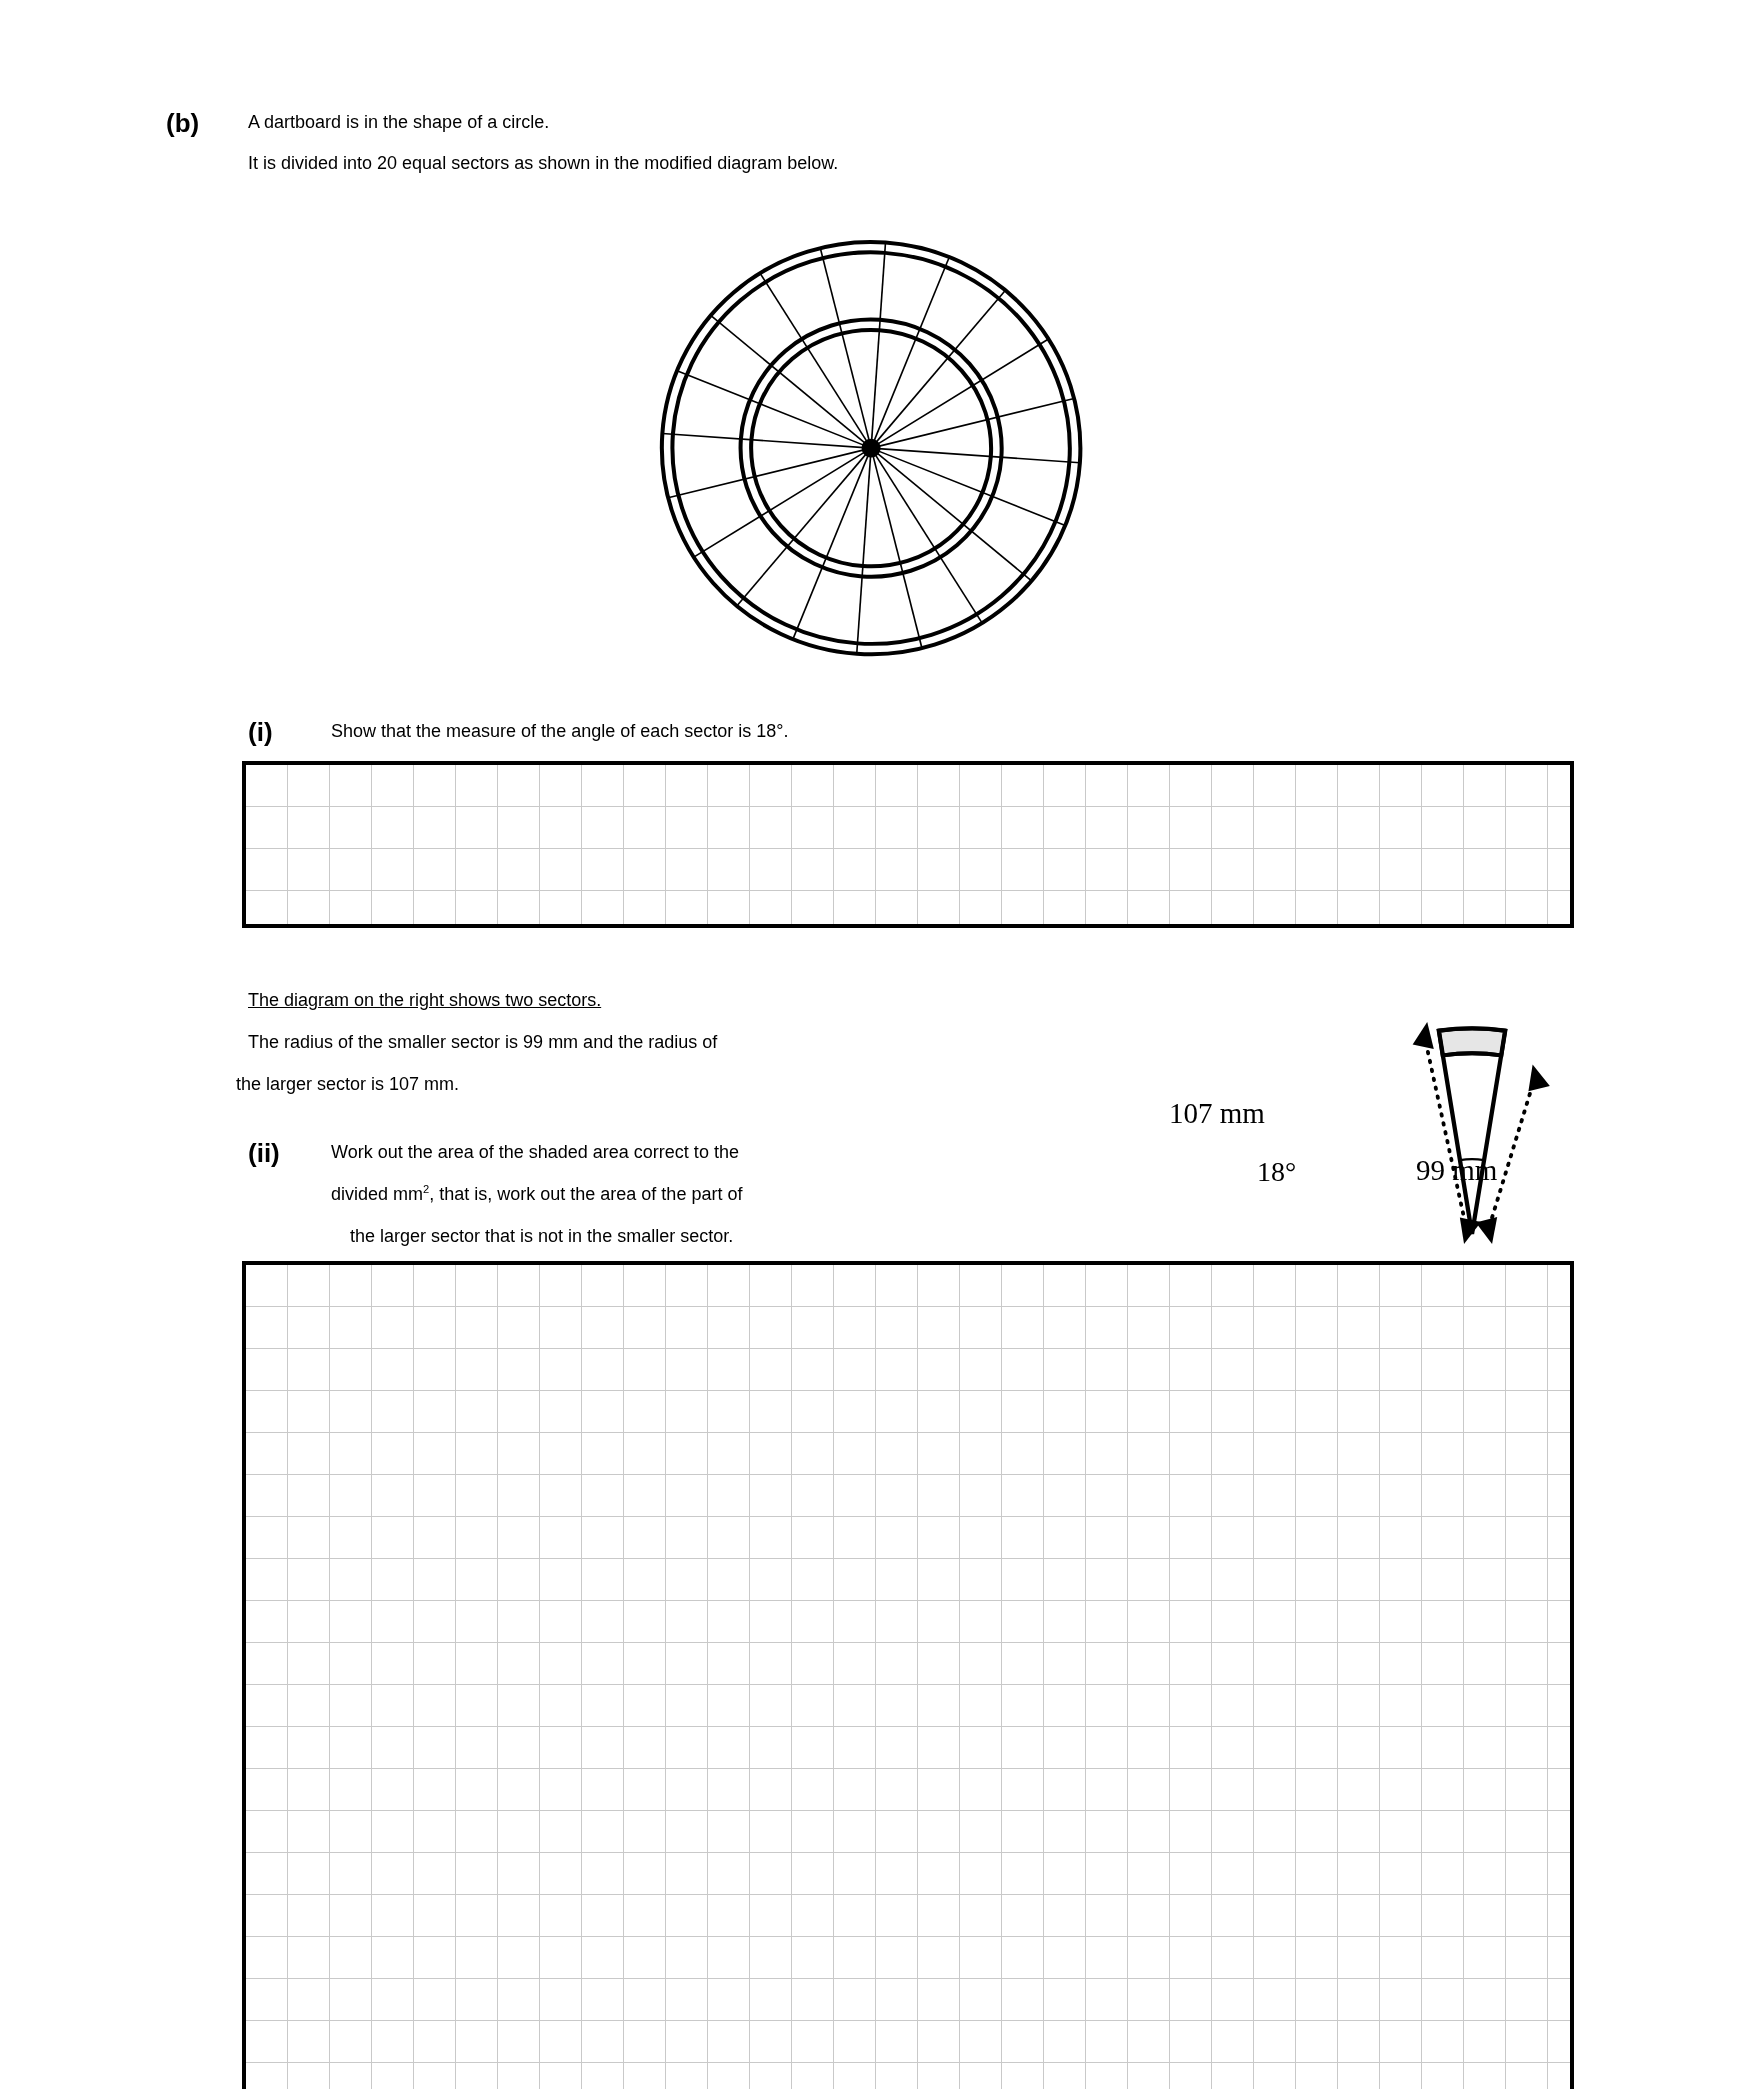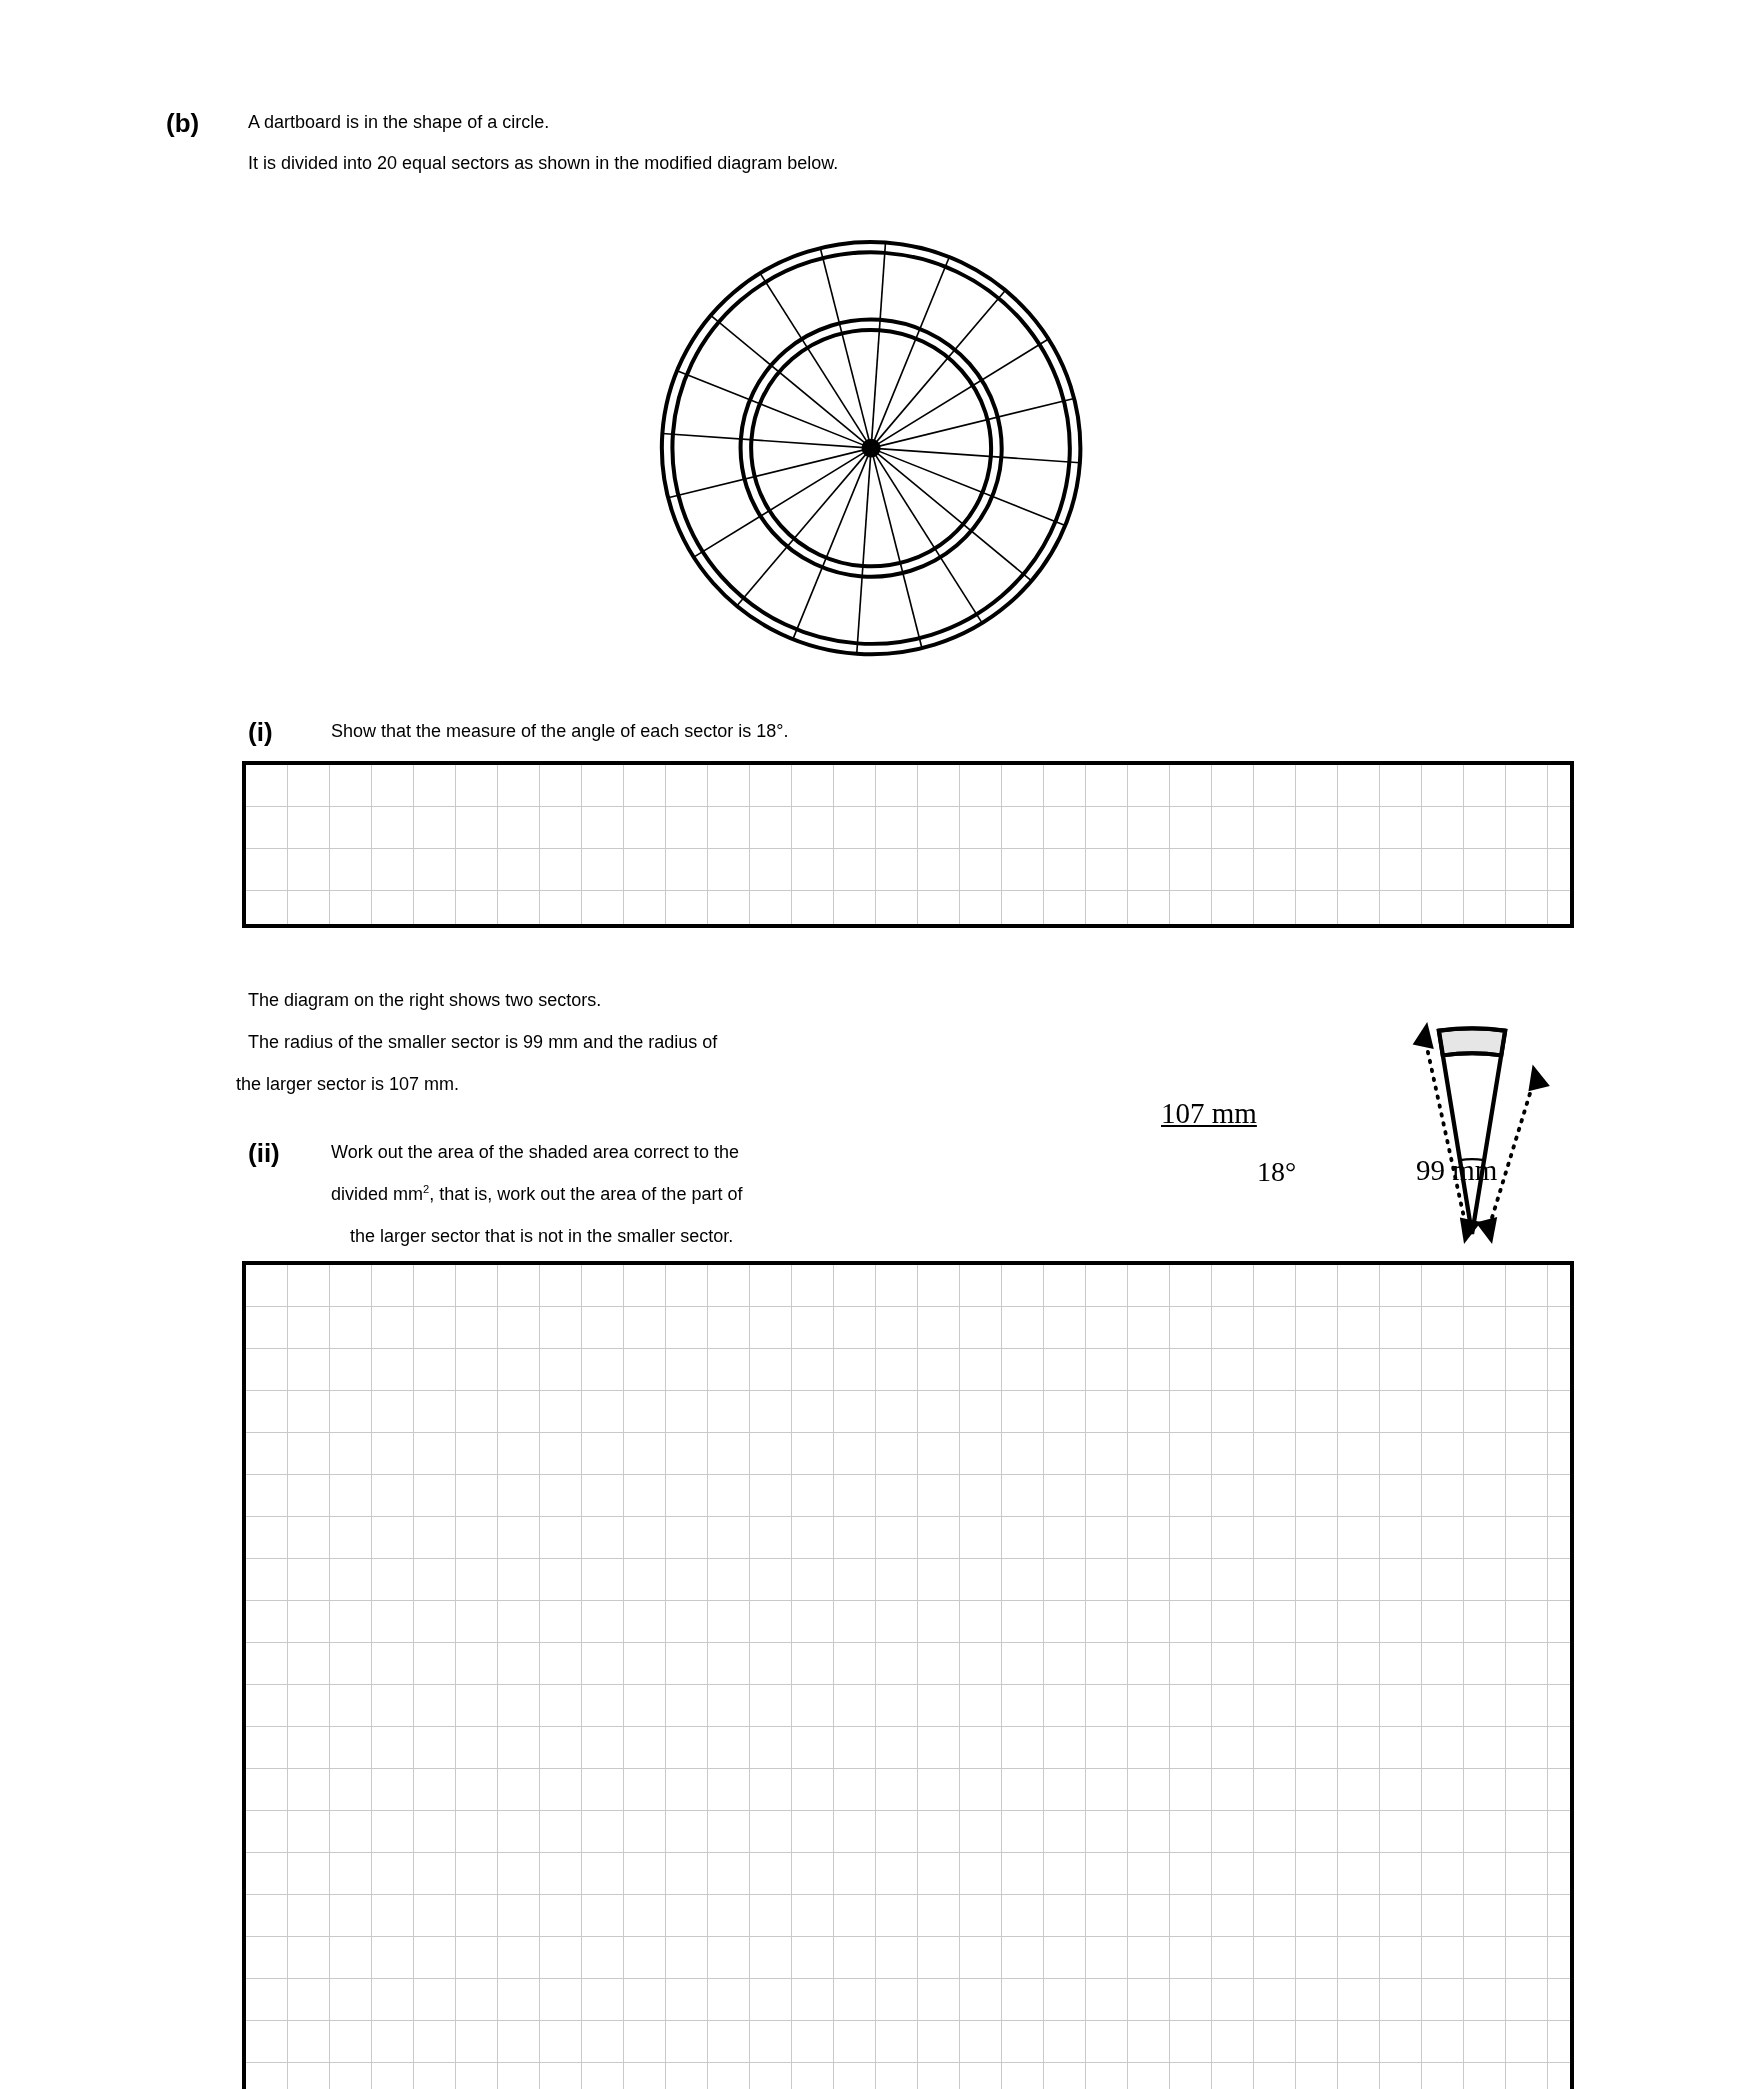--- a/index.html
+++ b/index.html
@@ -118,21 +118,21 @@
         <circle cx="0" cy="0" r="10" fill="#000" stroke="none"></circle>
       </g>
     </svg>
   </div>
 
   <div class="qlabel" style="left:248px; top:713px;">(i)</div>
   <div class="qtext" style="left:331px; top:711px;">Show that the measure of the angle of each sector is 18°.</div>
 
   <div class="gridbox" style="left:242px; top:761px; width:1332px; height:167px;"></div>
 
-  <div class="qtext" style="left:248px; top:980px;">The diagram on the right shows two sectors.</div>
+  <div class="qtext" style="left:248px; top:980px;text-decoration:underline;">The diagram on the right shows two sectors.</div>
   <div class="qtext" style="left:248px; top:1022px;">The radius of the smaller sector is 99 mm and the radius of</div>
   <div class="qtext" style="left:236px; top:1064px;">the larger sector is 107 mm.</div>
 
   <div class="qlabel" style="left:248px; top:1134px;">(ii)</div>
   <div class="qtext" style="left:331px; top:1132px;">Work out the area of the shaded area correct to the</div>
   <div class="qtext" style="left:331px; top:1174px;">
     <span>divided mm</span><sup class="sq">2</sup><span>, that is, work out the area of the part of</span>
   </div>
   <div class="qtext" style="left:350px; top:1216px;">the larger sector that is not in the smaller sector.</div>
 
@@ -163,21 +163,21 @@
       </g>
 
       <g>
         <line x1="395" y1="120" x2="351" y2="264" stroke="#000" stroke-width="4" stroke-dasharray="1.5 8" stroke-linecap="round"></line>
         <polygon points="399,98 411,124 388,124" fill="#000" transform="rotate(-14 399 114)"></polygon>
         <polygon points="349,286 361,260 338,260" fill="#000" transform="rotate(-14 349 270)"></polygon>
       </g>
     </svg>
 
     
-    <div class="mmlabel" style="left:8px; top:127px;text-decoration:underline;">107 mm</div>
+    <div class="mmlabel" style="left:16px; top:127px;">107 mm</div>
     <div class="anglelabel" style="left:104px; top:186px;text-align:right;">18°</div>
     <div class="mmlabel" style="left:263px; top:184px;">99 mm</div>
   </div>
 
   <div class="gridbox open-bottom" style="left:242px; top:1261px; width:1332px; height:832px;"></div>
 
 </div>
 
 
 </body></html>

